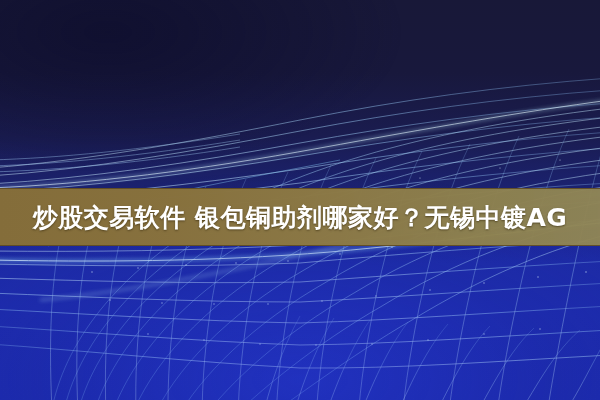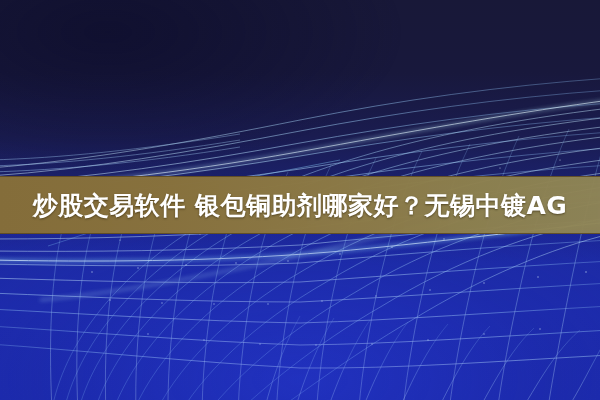--- a/index.html
+++ b/index.html
@@ -48,21 +48,21 @@
   .mesh-layer {
     position: absolute;
     inset: 0;
   }
   .mesh-layer svg { display: block; width: 600px; height: 400px; }
 
   
   .title-band {
     position: absolute;
     left: 0;
-    top: 176px;
+    top: 188px;
     width: 600px;
     height: 58px;
     background: rgba(139, 115, 62, 0.90);
     display: flex;
     align-items: center;
     justify-content: center;
     overflow: hidden;
   }
   .title-band .band-sheen {
     position: absolute;

